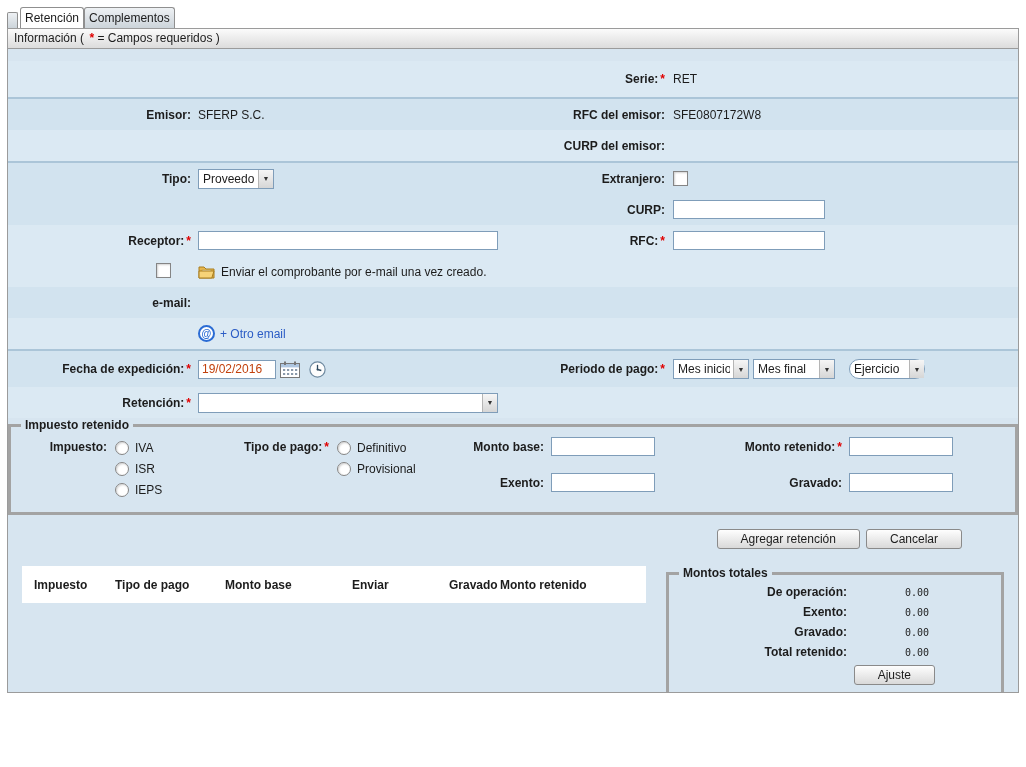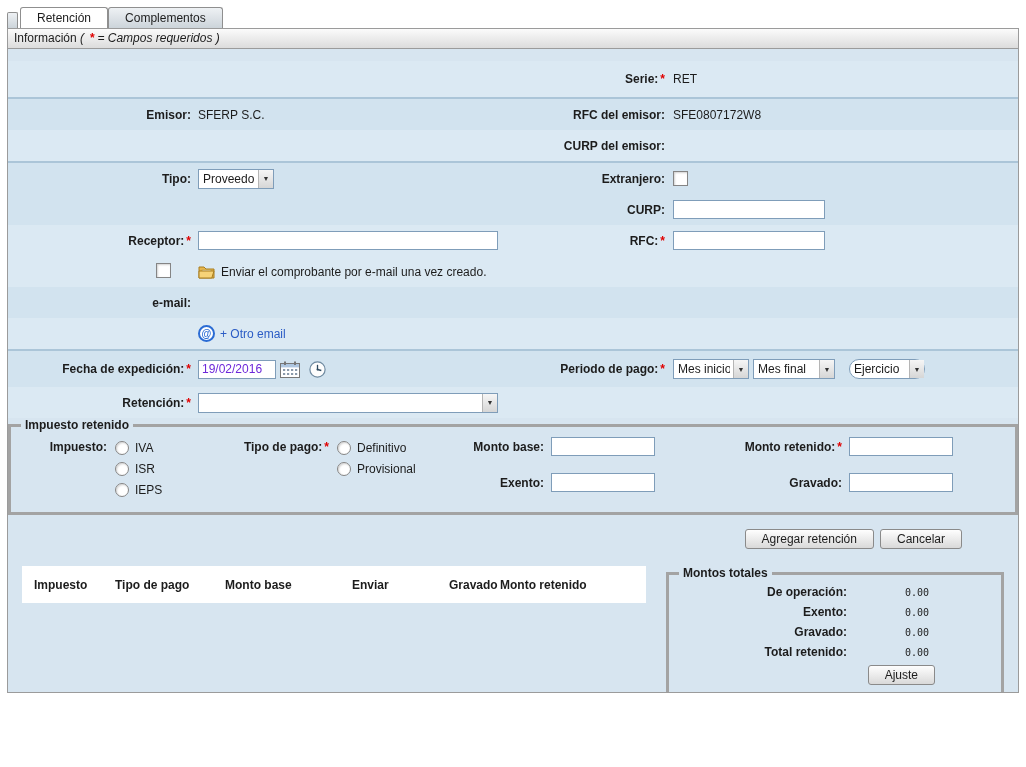--- a/index.html
+++ b/index.html
@@ -2,61 +2,61 @@
 <html><head>
 <meta charset="utf-8">
 <style>
   html,body{margin:0;padding:0;width:1026px;height:767px;overflow:hidden;background:#fff;
     font-family:"Liberation Sans",sans-serif;font-size:12px;color:#1c1c1c;}
   .page{padding:5px 7px 0;}
   
   .tabs{display:flex;align-items:flex-end;height:23px;}
   .tab-stub{width:9px;height:15px;border:1px solid #8f8f8f;border-bottom:none;border-radius:2px 2px 0 0;
     background:linear-gradient(#eef1f4,#ccd4da);margin-right:2px;}
-  .tab{border:1px solid #8f8f8f;border-bottom:none;border-radius:3px 3px 0 0;padding:3px 16px;
+  .tab{border:1px solid #8f8f8f;border-bottom:none;border-radius:3px 3px 0 0;padding:3px 4px;
     background:linear-gradient(#eef1f4,#ccd4da);cursor:pointer;white-space:nowrap;}
   .tab.active{background:#fff;}
   
   .infobar{border:1px solid #9b9b9b;background:linear-gradient(#fbfbfb,#dcdcdc);padding:2px 6px 3px;}
-  .it{font-style:italic;margin-top:12px;}
+  .it{margin-top:12px;}
   .req{color:#e00000;font-weight:bold;margin-left:2px;}
   
   .panel{border:1px solid #9b9b9b;border-top:none;background:#d7e5f0;height:644px;
     box-sizing:border-box;padding-top:12px;overflow:hidden;}
   .frow{display:flex;align-items:center;min-height:31px;}
   .sa{background:#dbe9f3;}
   .sb{background:#d2e3ef;}
   .tall{min-height:36px;}
   .divider{height:2px;background:#abc5d8;}
   .c1{width:183px;text-align:right;flex:none;}
   .c2{width:345px;padding-left:7px;flex:none;display:flex;align-items:center;}
   .c3{width:122px;text-align:right;flex:none;}
   .c4{flex:1;padding-left:8px;display:flex;align-items:center;}
   .lbl{font-weight:bold;}
   .inp{border:1px solid #7f9db9;height:19px;box-sizing:border-box;
-    font:12px "Liberation Sans",sans-serif;padding:1px 3px;background:#fff;color:#6d28d9;}
+    font:12px "Liberation Sans",sans-serif;padding:1px 3px;background:#fff;color:#c2410c;}
   .w300{width:300px;}.w152{width:152px;}.w78{width:78px;}.w104{width:104px;}
   .sel{display:inline-flex;align-items:center;border:1px solid #7f9db9;background:#fff;
     height:20px;box-sizing:border-box;padding-left:4px;cursor:pointer;}
   .sel .stext{flex:1;white-space:nowrap;overflow:hidden;}
   .sel .arrow{width:14px;flex:none;font-size:7px;color:#333;align-self:stretch;display:flex;
     align-items:center;justify-content:center;background:linear-gradient(#f6f6f6,#d6d6d6);
     border-left:1px solid #b5b5b5;margin-left:3px;}
   .sw76{width:76px;}.sw82{width:82px;}.sw300{width:300px;}
   .chk{width:13px;height:13px;border:1px solid #858585;background:#fff;display:inline-block;
     box-shadow:inset 1px 1px 2px rgba(0,0,0,.18);cursor:pointer;flex:none;}
   .radio{width:12px;height:12px;border:1px solid #858585;border-radius:50%;background:#fff;
     display:inline-block;box-shadow:inset 1px 1px 2px rgba(0,0,0,.18);margin-right:6px;flex:none;cursor:pointer;}
   .link{color:#2b5cc5;cursor:pointer;display:inline-flex;align-items:center;}
   .at-icon{width:17px;height:17px;border-radius:50%;border:2px solid #2b6cd4;color:#2b6cd4;
     display:inline-flex;align-items:center;justify-content:center;font-weight:bold;font-size:10px;
     background:#fff;margin-right:5px;box-sizing:border-box;}
   .icon-btn{display:inline-flex;align-items:center;justify-content:center;cursor:pointer;line-height:0;}
   .btn{font:12px "Liberation Sans",sans-serif;border:1px solid #8a8a8a;border-radius:3px;
-    background:linear-gradient(#fefefe,#d9d9d9);padding:2px 16px;cursor:pointer;color:#1c1c1c;white-space:nowrap;}
+    background:linear-gradient(#fefefe,#d9d9d9);padding:2px 23px;cursor:pointer;color:#1c1c1c;white-space:nowrap;}
   fieldset.fs{border:3px solid #a3a3a3;margin:0 0;padding:2px 10px 12px;}
   fieldset.fs legend{font-weight:bold;padding:0 4px;}
   .impuesto{margin-top:53px;}
   .fs-grid{display:flex;padding-top:3px;}
   .g1{width:186px;display:flex;}
   .g1 .glbl{width:86px;text-align:right;margin-right:8px;padding-top:3px;}
   .g2{width:252px;display:flex;}
   .g2 .glbl{width:122px;text-align:right;margin-right:8px;padding-top:3px;}
   .radio-stack{display:flex;flex-direction:column;}
   .radio-row{display:flex;align-items:center;height:21px;cursor:pointer;}

